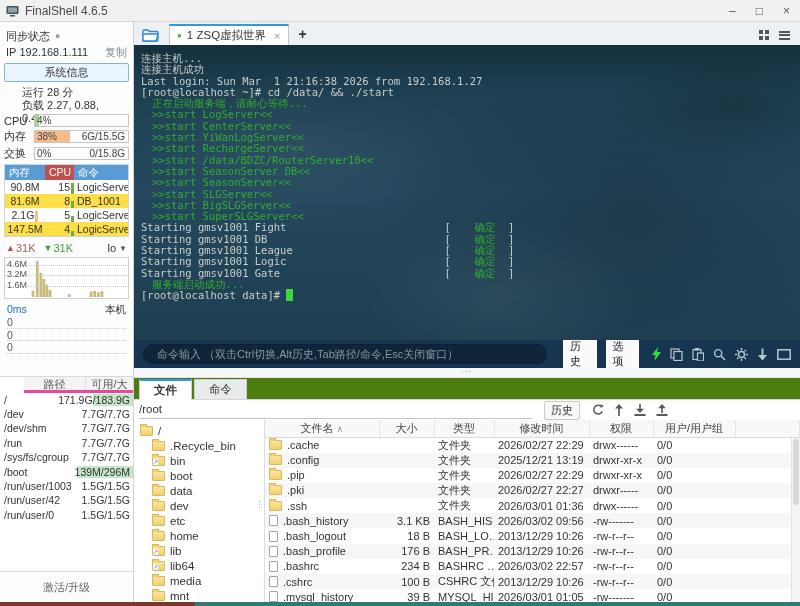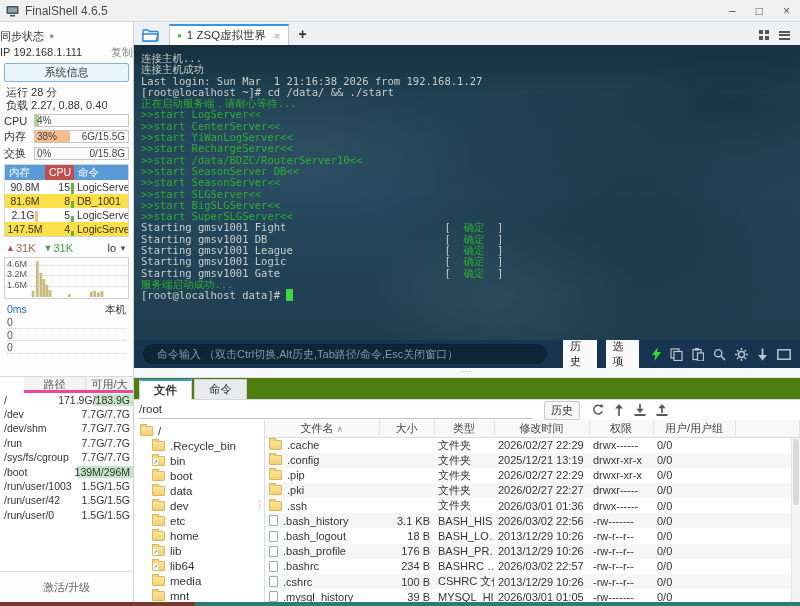--- a/index.html
+++ b/index.html
@@ -8,26 +8,26 @@
   
   .titlebar { height:22px; background:#f1f1f1; border-bottom:1px solid #d6d6d6; display:flex; align-items:center; padding-left:6px; font-size:12px; color:#4a4a4a; position:relative; }
   .titlebar .app-ic { margin-right:6px; display:flex; }
   .wctrls { position:absolute; right:10px; top:0; height:22px; display:flex; align-items:center; gap:20px; color:#5a5a5a; font-size:12px; }
   .wctrls span { cursor:default; }
 
   .layout { display:flex; height:584px; }
 
   
   .side { width:134px; border-right:1px solid #d2d2d2; background:#fdfdfd; font-size:11px; color:#333; padding-top:6px; flex:none; }
-  .srow { display:flex; align-items:center; padding:0 0; height:16px; }
+  .srow { display:flex; align-items:center; padding:0 6px; height:16px; }
   .srow .spacer { flex:1; }
   .sync-dot { color:#9c9c9c; font-size:9px; margin-left:5px; }
   .copy-link { color:#8a8a8a; }
   .sysinfo { display:block; margin:3px 4px 4px; height:19px; width:125px; background:#eaf4fc; border:1px solid #7fb4dd; color:#333; font-size:11px; border-radius:2px; text-align:center; line-height:17px; }
-  .stat { padding:0 6px; height:13px; line-height:13px; }
+  .stat { padding:0 22px; height:13px; line-height:13px; }
 
   .meters { margin-top:2px; }
   .meter { display:flex; align-items:center; margin:2px 4px; }
   .mlbl { width:30px; font-size:11px; }
   .mtrack { flex:1; height:13px; border:1px solid #c6c6c6; background:#fcfcfc; position:relative; }
   .mfill { position:absolute; left:0; top:0; bottom:0; background:#a9d18e; }
   .mfill.orange { background:#f6bd8b; }
   .mpct { position:absolute; left:2px; top:0; line-height:11px; font-size:10px; color:#444; }
   .mdetail { position:absolute; right:3px; top:0; line-height:11px; font-size:10px; color:#444; }
 
@@ -89,21 +89,21 @@
     background-image:
       radial-gradient(ellipse 300px 120px at 25% 35%, rgba(255,255,255,0.05), transparent 60%),
       radial-gradient(ellipse 400px 200px at 75% 55%, rgba(0,0,0,0.18), transparent 65%),
       radial-gradient(ellipse 250px 140px at 55% 85%, rgba(255,255,255,0.06), transparent 55%),
       radial-gradient(ellipse 200px 90px at 90% 20%, rgba(0,0,0,0.15), transparent 60%),
       linear-gradient(180deg,#15303f 0%,#1e4052 16%,#25485e 50%,#1e3e50 100%);
   }
   .tlines { padding:8px 0 0 7px; }
   .tline { white-space:pre; font-family:"DejaVu Sans Mono",monospace; font-size:10.5px; line-height:11.3px; }
   .c-w { color:#c9cec9; }
-  .c-g { color:#2fae2f; }
+  .c-g { color:#2fae2f;margin-left:11px; }
   .c-cur { background:#41d341; color:#41d341; }
 
   .cmdbar { height:28px; background:#173450; display:flex; align-items:center; padding:0 9px; gap:7px; }
   .cmdinput { width:452px; height:20px; border-radius:11px; background:#0e2638; border:1px solid #0b2030; color:#8699a5; font-size:11px; display:flex; align-items:center; padding:0 13px; white-space:nowrap; overflow:hidden; }
   .cbtn { background:#fafafa; border-radius:2px; font-size:11px; padding:2px 7px; color:#222; margin-left:2px; }
   .cmd-ic { display:flex; align-items:center; }
   .cmd-icons { display:flex; align-items:center; gap:9px; margin-left:6px; }
 
   .splitter { height:10px; background:#f7f8f9; border-bottom:1px solid #e3e3e3; text-align:center; color:#9aa0a5; font-size:9px; line-height:7px; letter-spacing:1px; }
 
@@ -627,21 +627,21 @@
               </tr>
               <tr>
                 <td>
                   <span class="namecell">
                     <span class="ico-file"></span>
                     <span>.bash_history</span>
                   </span>
                 </td>
                 <td class="c-size">3.1 KB</td>
                 <td>BASH_HIS…</td>
-                <td>2026/03/02 22:56</td>
+                <td>2026/03/02 09:56</td>
                 <td>-rw-------</td>
                 <td>0/0</td>
                 <td></td>
               </tr>
               <tr>
                 <td>
                   <span class="namecell">
                     <span class="ico-file"></span>
                     <span>.bash_logout</span>
                   </span>

